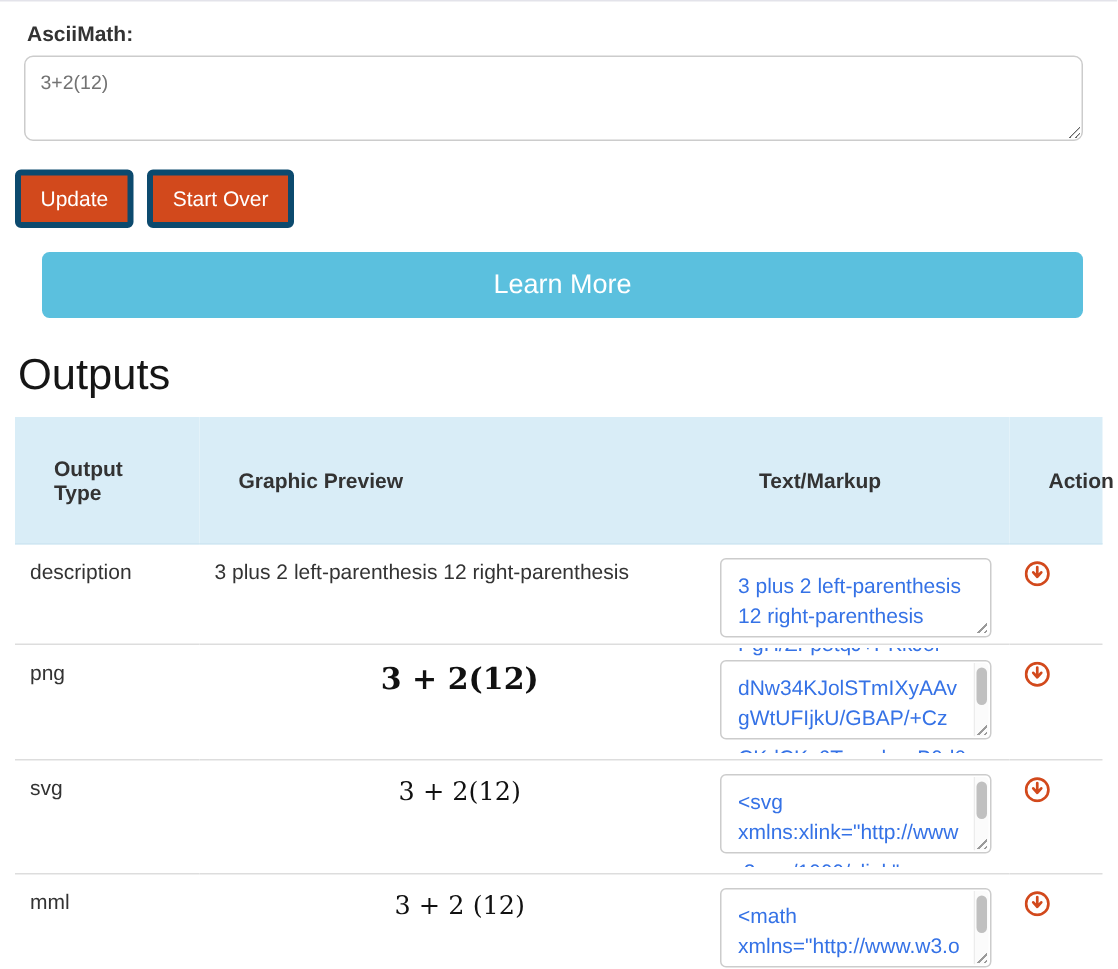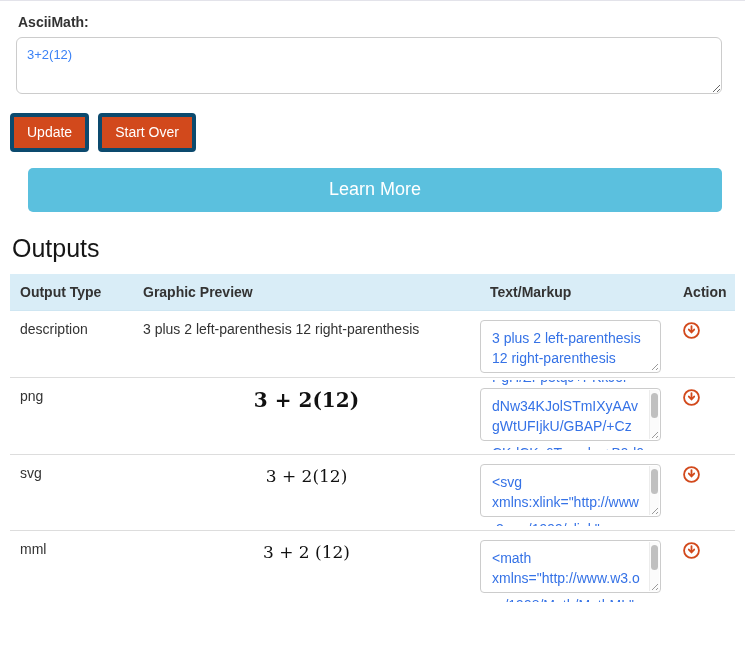--- a/index.html
+++ b/index.html
@@ -18,43 +18,43 @@
   }
   .title-rule { border: 0; border-top: 1px solid #e3e3ea; margin: 0 0 13px 0; }
 
   .form-area { margin: 0 23px 0 16px; }
   .field-label { font-weight: bold; font-size: 14px; color: #333; display: block; margin: 2px 2px 7px 2px; }
   .main-textarea {
     width: 100%; height: 57px; resize: both;
     border: 1px solid #ccc; border-radius: 6px;
     padding: 8px 10px; font-size: 13px; line-height: 17px;
     font-family: "Liberation Sans", sans-serif;
-    color: #3b82f6; outline: none; display: block;
+    color: #737373; outline: none; display: block;
   }
 
   .btn-row { margin: 19px 0 0 10px; display: flex; gap: 9px; }
   .btn-orange {
     background: #d2491c; color: #fff; border: 4px solid #0c4a6e;
     border-radius: 4px; font-size: 14px; padding: 7px 13px 8px 13px;
     font-family: "Liberation Sans", sans-serif; cursor: pointer;
   }
   .learn-more {
     display: block; margin: 16px 23px 0 28px; width: 694px;
     background: #5bc0de; color: #fff; border: none; border-radius: 5px;
     font-size: 18px; text-align: center; padding: 11px 0 12px 0;
     font-family: "Liberation Sans", sans-serif; cursor: pointer;
   }
 
-  .outputs-title { font-size: 25px; font-weight: 500; color: #161616; margin: 22px 0 11px 12px; }
+  .outputs-title { font-size: 29px; font-weight: 500; color: #161616; margin: 22px 0 11px 12px; }
 
   table.outputs { border-collapse: collapse; margin: 0 10px; width: 725px; table-layout: fixed; }
   col.c1 { width: 123px; } col.c2 { width: 347px; } col.c3 { width: 193px; } col.c4 { width: 62px; }
   thead th {
     background: #d9edf7; text-align: left; font-size: 14px; font-weight: bold;
-    color: #333; padding: 10px; border-bottom: 1px solid #cfe6f2;
+    color: #333; padding: 26px; border-bottom: 1px solid #cfe6f2;
   }
   tbody td { border-top: 1px solid #ddd; padding: 10px; vertical-align: top; font-size: 14px; }
   tbody tr:first-child td { border-top: none; }
   td.markup-cell { padding: 9px 6px 4px 0; margin-left: 12px; }
   tr.row-png td.markup-cell { padding-top: 2px; }
 
   .type-label { font-size: 14px; color: #333; }
   .preview-text { font-size: 14px; color: #333; }
   .math-preview { font-family: "DejaVu Serif", serif; font-size: 17px; color: #111; padding-top: 1px; text-align: center; }
   .math-preview.bold { font-weight: bold; font-size: 20px; padding-top: 0; }

